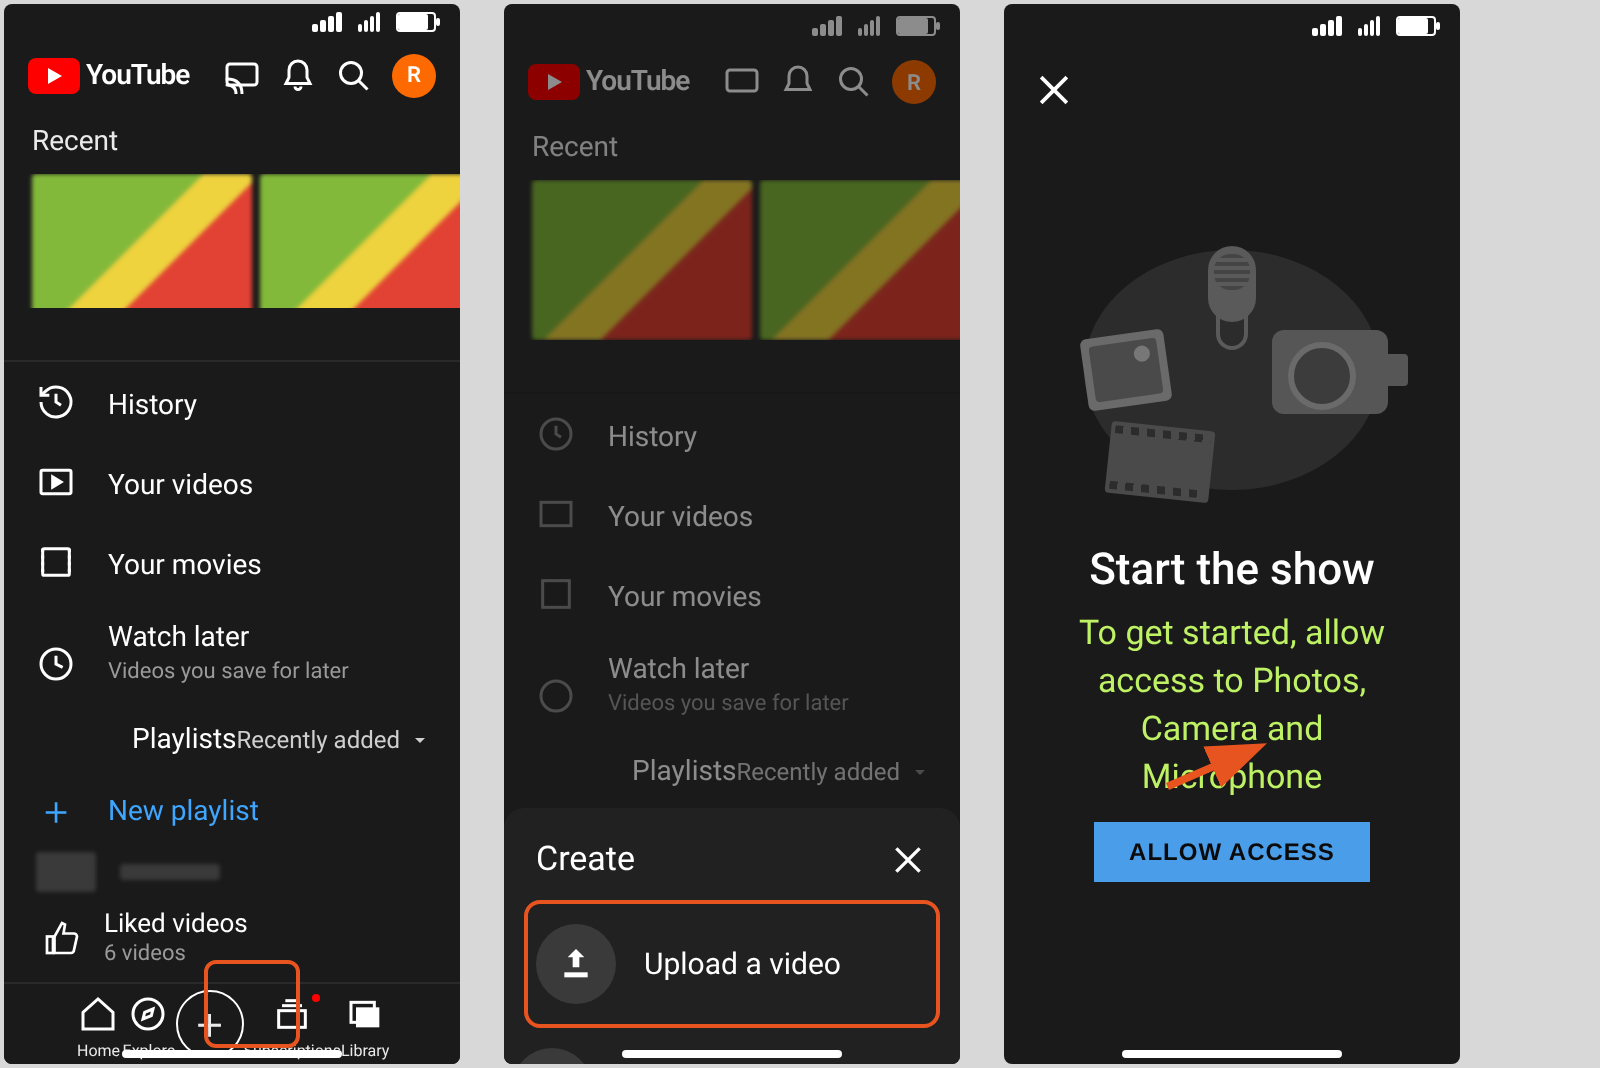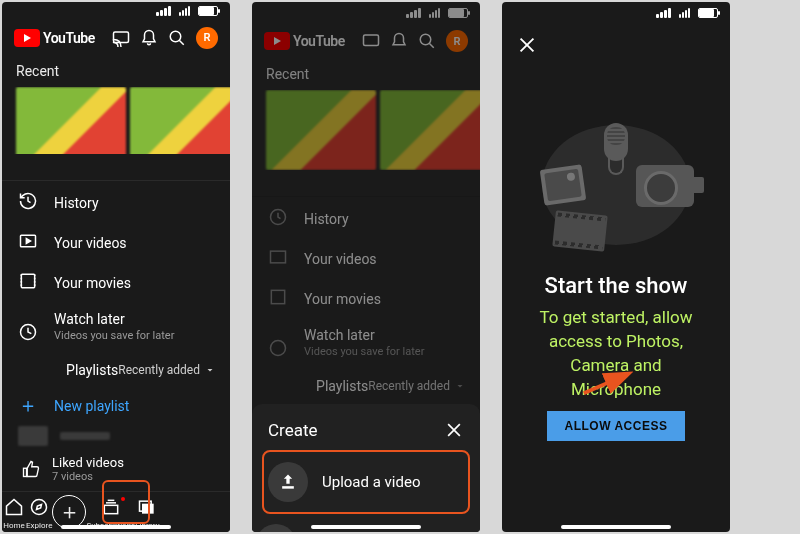--- a/index.html
+++ b/index.html
@@ -83,21 +83,21 @@
   .newpl{display:flex;align-items:center;gap:16px;padding:8px 16px;color:#3ea6ff;font-size:14px}
   .plus-blue{width:20px;height:20px;display:flex;align-items:center;justify-content:center;color:#3ea6ff;font-size:20px;font-weight:300}
 
   .liked{display:flex;align-items:center;gap:12px;padding:8px 20px;font-size:13px}
   .thumb-sm{width:18px;height:18px}
   .blur-row{height:28px;margin:0 16px;display:flex;align-items:center;gap:12px}
   .blur-thumb{width:30px;height:20px;background:#3a3a3a;border-radius:2px;filter:blur(1px)}
   .blur-txt{width:50px;height:8px;background:#3a3a3a;border-radius:2px;filter:blur(1px)}
 
   
-  .bottom-nav{margin-top:auto;height:48px;display:flex;align-items:center;justify-content:flex-start;border-top:1px solid #2a2a2a;background:#1a1a1a}
+  .bottom-nav{margin-top:auto;height:48px;display:flex;align-items:center;justify-content:center;border-top:1px solid #2a2a2a;background:#1a1a1a}
   .bn-item{display:flex;flex-direction:column;align-items:center;gap:2px;font-size:8px;color:#eaeaea;position:relative}
   .bn-ico{width:24px;height:24px;display:flex;align-items:center;justify-content:center}
   .bn-create{width:34px;height:34px;border:1.5px solid #fff;border-radius:50%;display:flex;align-items:center;justify-content:center;font-size:22px;font-weight:300}
   .home-ind{width:110px;height:4px;background:#fff;border-radius:3px;position:absolute;bottom:3px;left:50%;transform:translateX(-50%)}
   .badge-dot{width:4px;height:4px;background:#ff0000;border-radius:50%;position:absolute;top:2px;right:10px}
 
   .highlight-box{position:absolute;border:2.5px solid #e8541f;border-radius:6px;pointer-events:none}
 
   
   .dim{filter:brightness(.55)}
@@ -259,21 +259,21 @@
 
   <div class="liked">
     <div class="thumb-sm">
       <svg viewBox="0 0 24 24" width="18" height="18" fill="none" stroke="#fff" stroke-width="1.8">
           <path d="M7 22V11l5-9 2 1-1 6h7a2 2 0 0 1 2 2l-2 9a2 2 0 0 1-2 2Z"></path>
           <rect x="2" y="11" width="4" height="11"></rect>
         </svg>
     </div>
     <div>
       <span>Liked videos</span>
-      <span class="sub" style="display:block;font-size:11px;color:#9a9a9a">7 videos</span>
+      <span class="sub" style="display:block;font-size:11px;color:#9a9a9a">6 videos</span>
     </div>
   </div>
 
   <div class="bottom-nav">
     <div class="bn-item">
       <div class="bn-ico">
           <svg viewBox="0 0 24 24" width="20" height="20" fill="none" stroke="#fff" stroke-width="1.8">
             <path d="M3 11 12 3l9 8v10H3Z"></path>
           </svg>
         </div>

